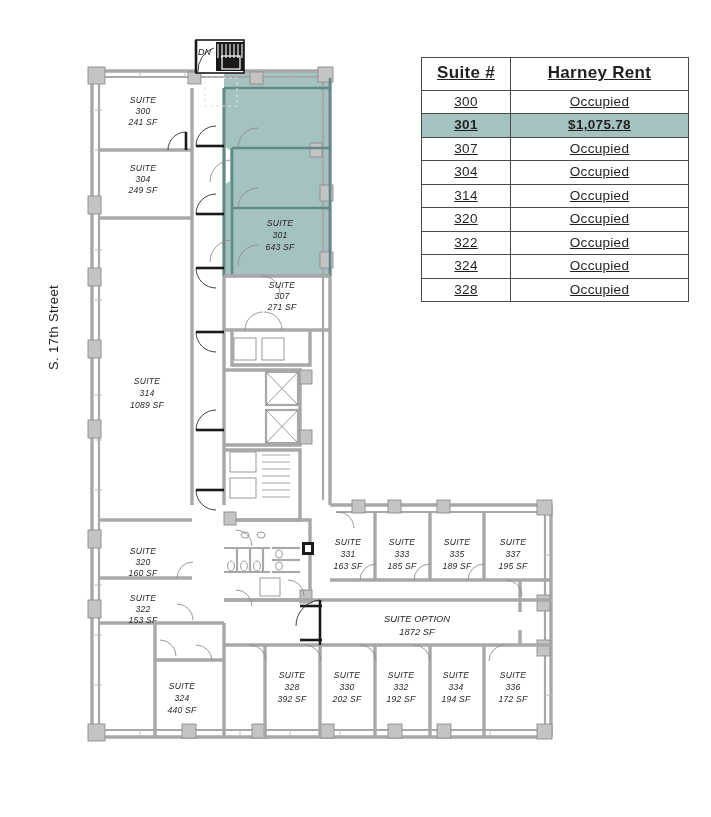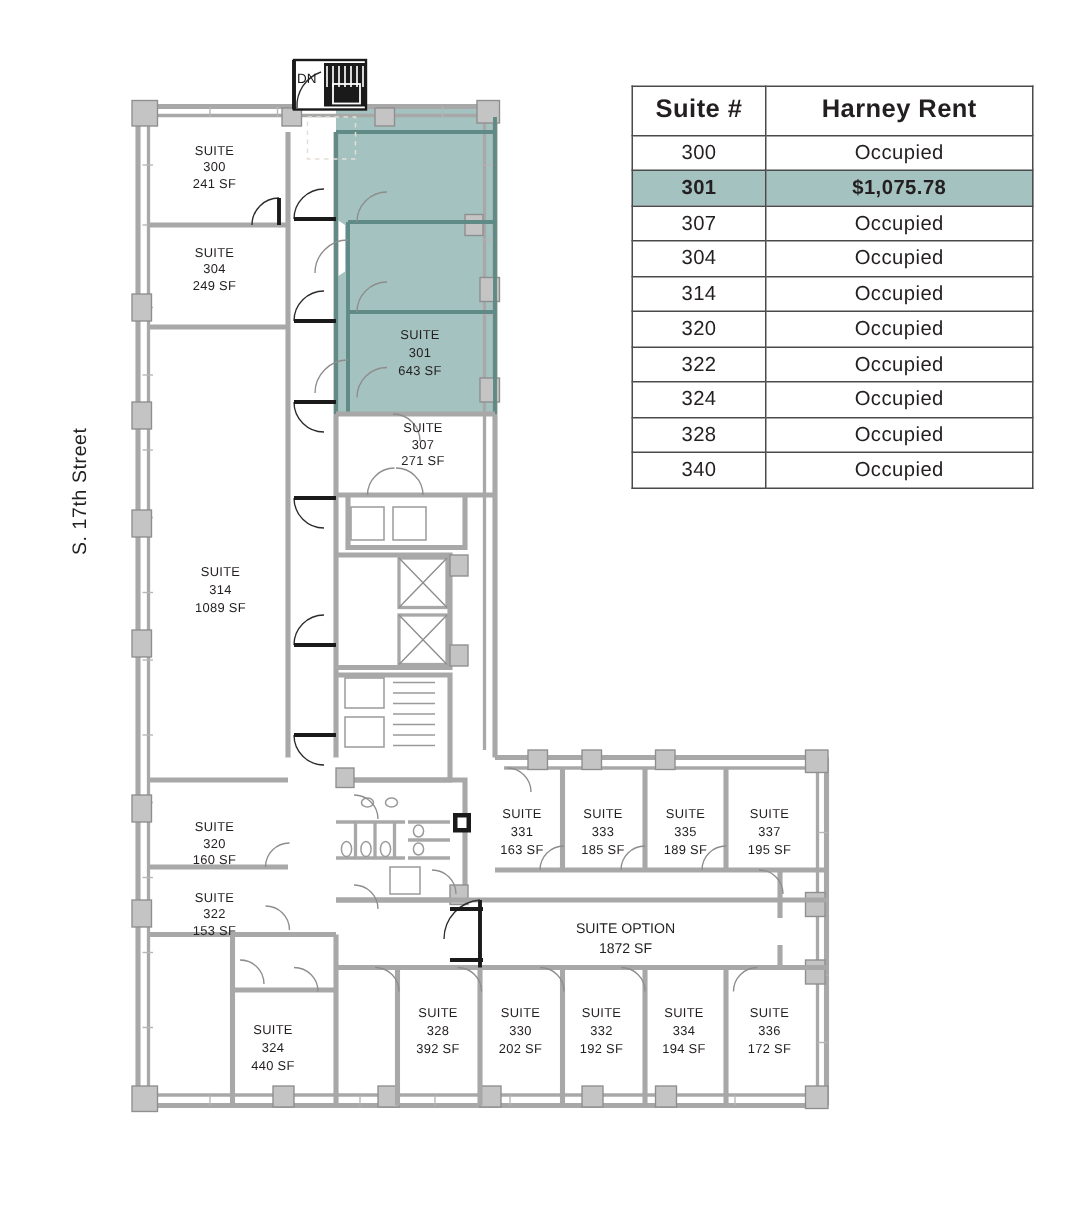--- a/index.html
+++ b/index.html
@@ -30,20 +30,21 @@
     table-layout: fixed;
     background: #ffffff;
   }
   table.rent-table th,
   table.rent-table td {
     border: 1px solid #4a4a4a;
     text-align: center;
     font-family: "Liberation Sans", sans-serif;
     color: #231f20;
     letter-spacing: 0.3px;
+    text-decoration: underline;
   }
   table.rent-table th {
     font-size: 17px;
     font-weight: 700;
     padding: 6px 2px 7px;
     line-height: 1.1;
   }
   table.rent-table td {
     font-size: 13.5px;
     font-weight: 400;
@@ -81,20 +82,21 @@
     letter-spacing: 0.5px;
   }
 
   
   #plan {
     position: absolute;
     left: 0;
     top: 0;
     width: 638px;
     height: 817px;
+    font-style: italic;
   }
   #plan svg { display: block; }
 
   .lbl {
     font-family: "Liberation Sans", sans-serif;
     font-size: 8.6px;
     fill: #231f20;
     text-anchor: middle;
     letter-spacing: 0.2px;
   }
@@ -551,19 +553,15 @@
           <td>Occupied</td>
         </tr>
         <tr>
           <td>324</td>
           <td>Occupied</td>
         </tr>
         <tr>
           <td>328</td>
           <td>Occupied</td>
         </tr>
-        <tr>
-          <td>340</td>
-          <td>Occupied</td>
-        </tr>
       </tbody>
   </table>
 </div>
 
 </body></html>

